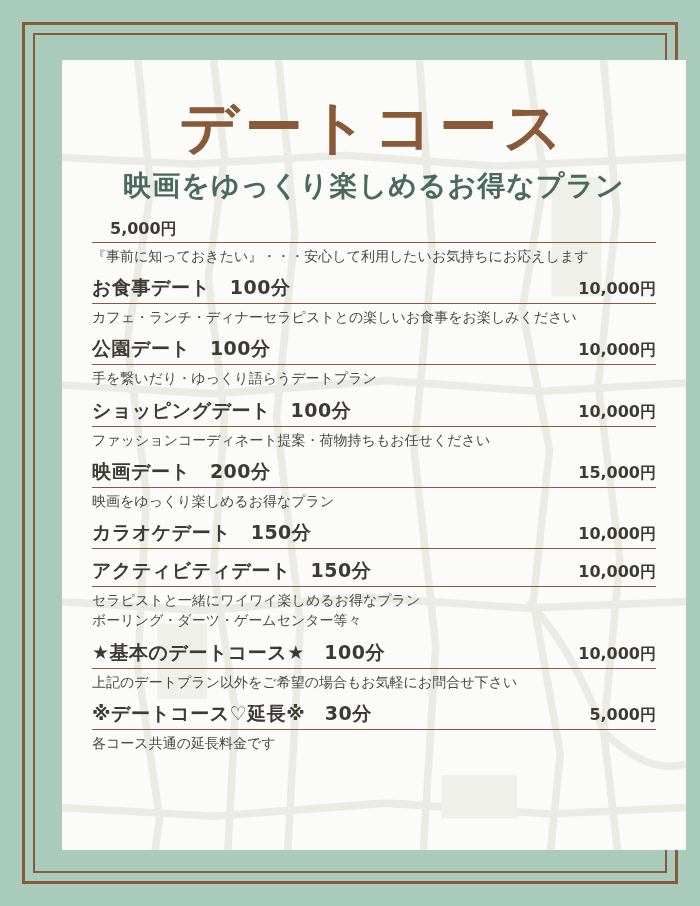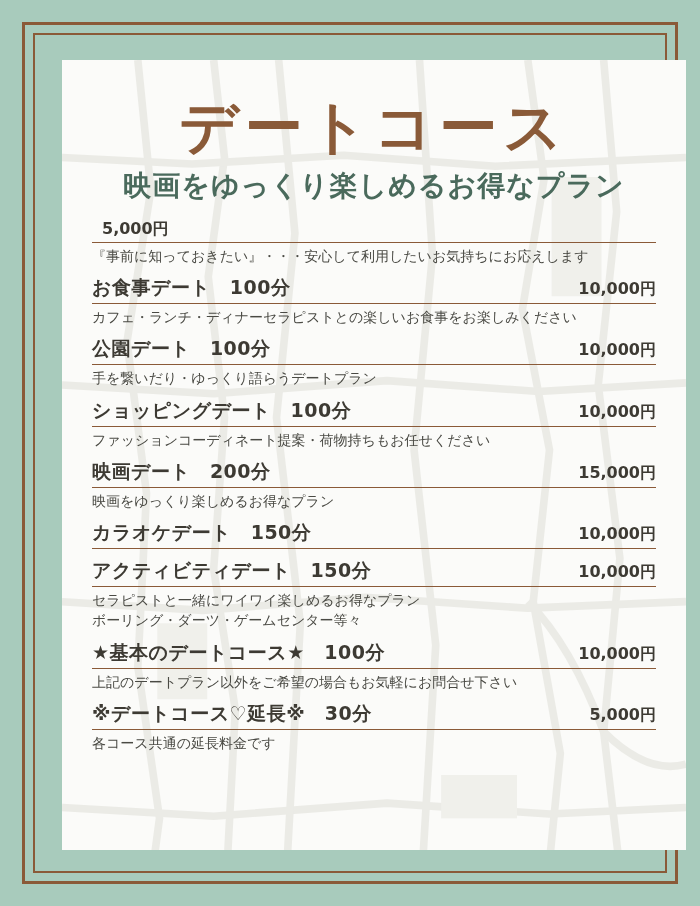--- a/index.html
+++ b/index.html
@@ -101,20 +101,21 @@
     font-family: "DejaVu Sans", "Liberation Sans", sans-serif;
     white-space: nowrap;
   }
   .item-price {
     color: #3d3a33;
     font-size: 16px;
     font-weight: bold;
     font-family: "DejaVu Sans", "Liberation Sans", sans-serif;
     white-space: nowrap;
     padding-left: 10px;
+    margin-left: 8px;
   }
   .item-desc {
     color: #4a4a44;
     font-size: 14px;
     line-height: 1.45;
     margin-top: 3px;
     font-family: "DejaVu Sans", "Liberation Sans", sans-serif;
   }
   .item-desc div { white-space: nowrap; }
 </style>

